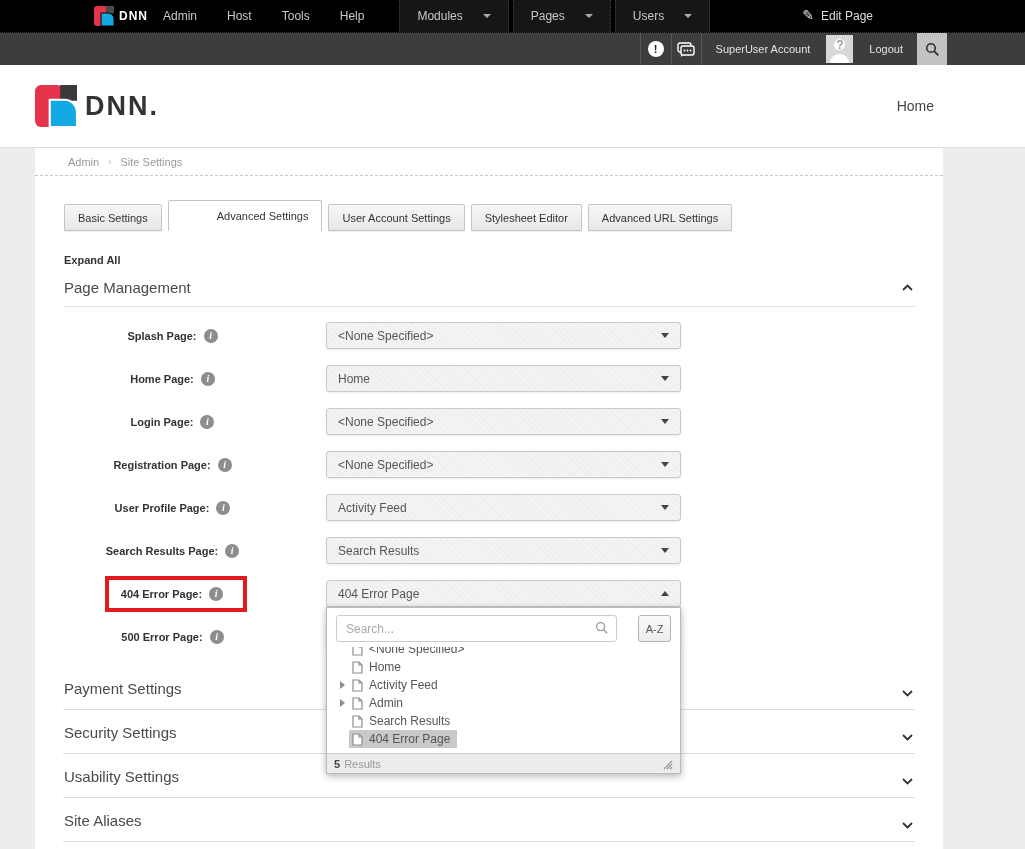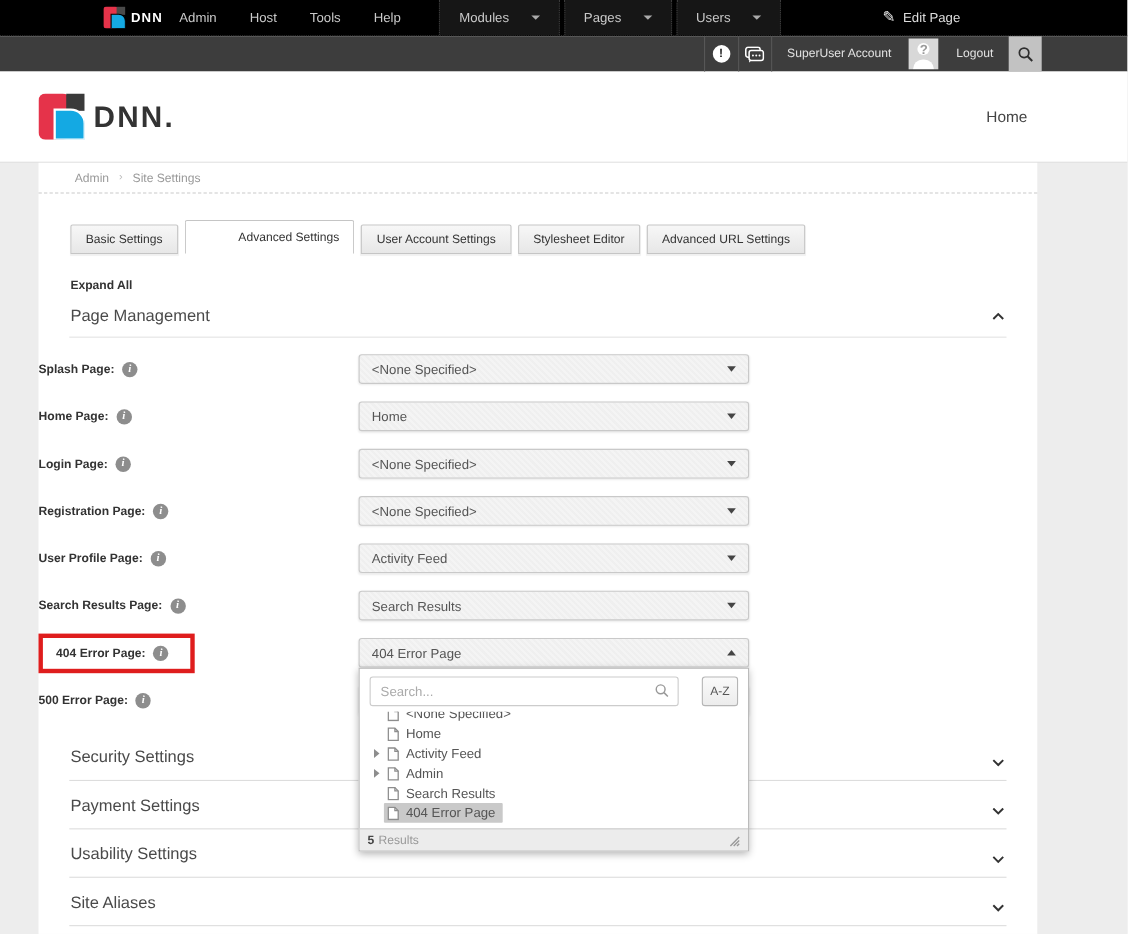--- a/index.html
+++ b/index.html
@@ -67,21 +67,21 @@
 
   .expand-all { margin:23px 0 0 29px; font-size:11px; font-weight:bold; color:#333; cursor:pointer; }
 
   .pm-header { margin:13px 28px 0 28px; padding:0 2px 10px 1px; border-bottom:1px solid #e3e3e3;
     display:flex; align-items:center; justify-content:space-between; cursor:pointer; }
   .pm-title { font-size:15px; color:#4a4a4a; }
 
   
   .form { margin-top:15px; }
   .frow { display:flex; align-items:center; margin-bottom:16px; }
-  .label-cell { width:275px; display:flex; align-items:center; justify-content:flex-start; }
+  .label-cell { width:275px; display:flex; align-items:center; justify-content:center; }
   .flabel { font-size:11px; font-weight:bold; color:#333; white-space:nowrap; }
   .info-icon { width:14px; height:14px; border-radius:50%; background:#8d8d8d; color:#fff;
     font-size:10px; font-weight:bold; font-family:"Liberation Serif", serif; font-style:italic;
     display:flex; align-items:center; justify-content:center; margin-left:7px; flex:0 0 auto;
     cursor:pointer; }
   .red-box { display:inline-flex; align-items:center; border:4px solid #df1d1d;
     padding:7px 20px 7px 12px; margin:-11px -7px -11px 0; }
   .select { position:relative; width:355px; height:27px; margin-left:16px;
     background:#f4f4f4 repeating-linear-gradient(45deg, rgba(0,0,0,.02) 0 2px, transparent 2px 4px);
     border:1px solid #c9c9c9; border-radius:3px; box-shadow:0 1px 2px rgba(0,0,0,.08);
@@ -413,27 +413,27 @@
       <div class="select">
         <span></span>
         <span class="sel-caret"></span>
       </div>
     </div>
 
   </div>
 
   <div class="sections">
     <div class="c-section">
-      <span class="c-title">Security Settings</span>
+      <span class="c-title">Payment Settings</span>
       <svg width="11" height="7" viewBox="0 0 11 7">
           <polyline points="1,1 5.5,5.5 10,1" fill="none" stroke="#333" stroke-width="1.8"></polyline>
         </svg>
     </div>
     <div class="c-section">
-      <span class="c-title">Payment Settings</span>
+      <span class="c-title">Security Settings</span>
       <svg width="11" height="7" viewBox="0 0 11 7">
           <polyline points="1,1 5.5,5.5 10,1" fill="none" stroke="#333" stroke-width="1.8"></polyline>
         </svg>
     </div>
     <div class="c-section">
       <span class="c-title">Usability Settings</span>
       <svg width="11" height="7" viewBox="0 0 11 7">
           <polyline points="1,1 5.5,5.5 10,1" fill="none" stroke="#333" stroke-width="1.8"></polyline>
         </svg>
     </div>

